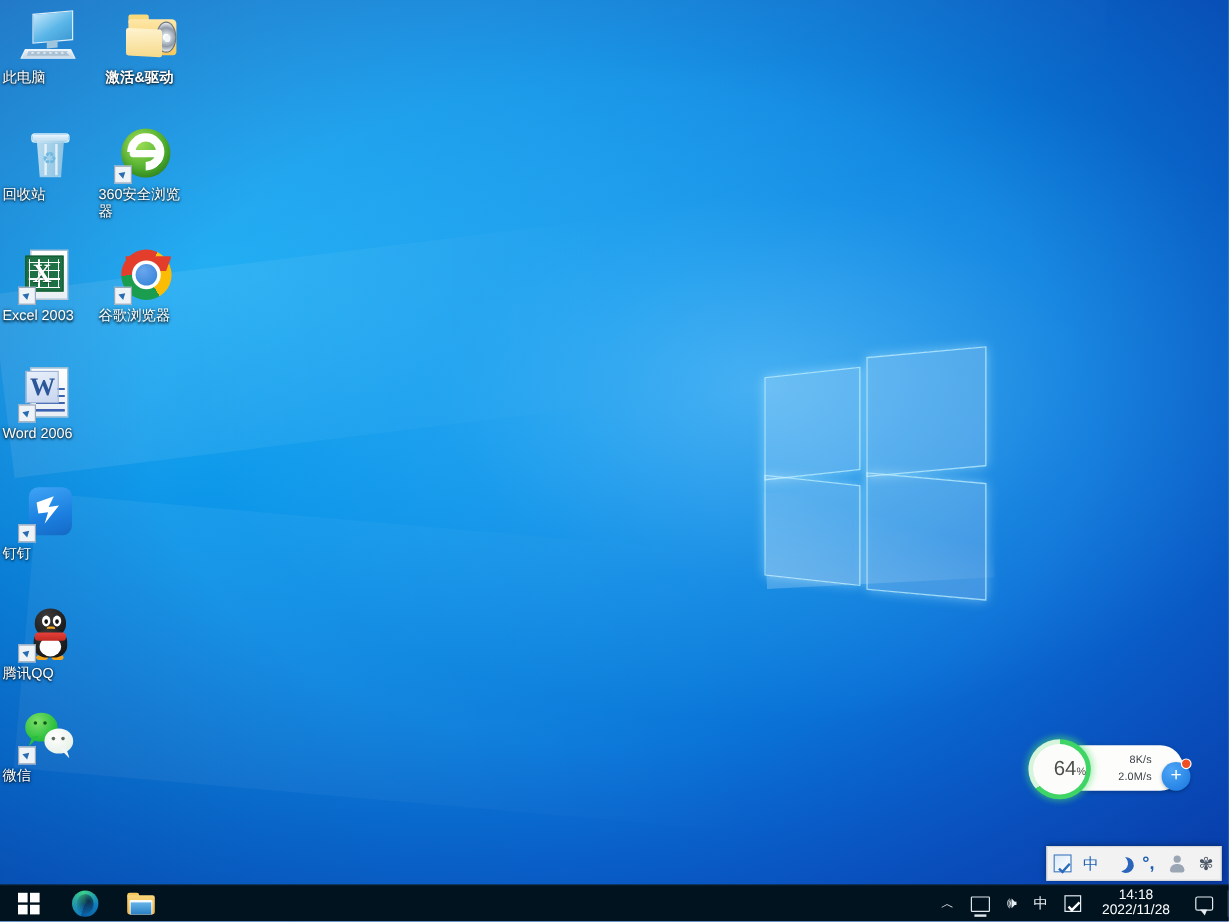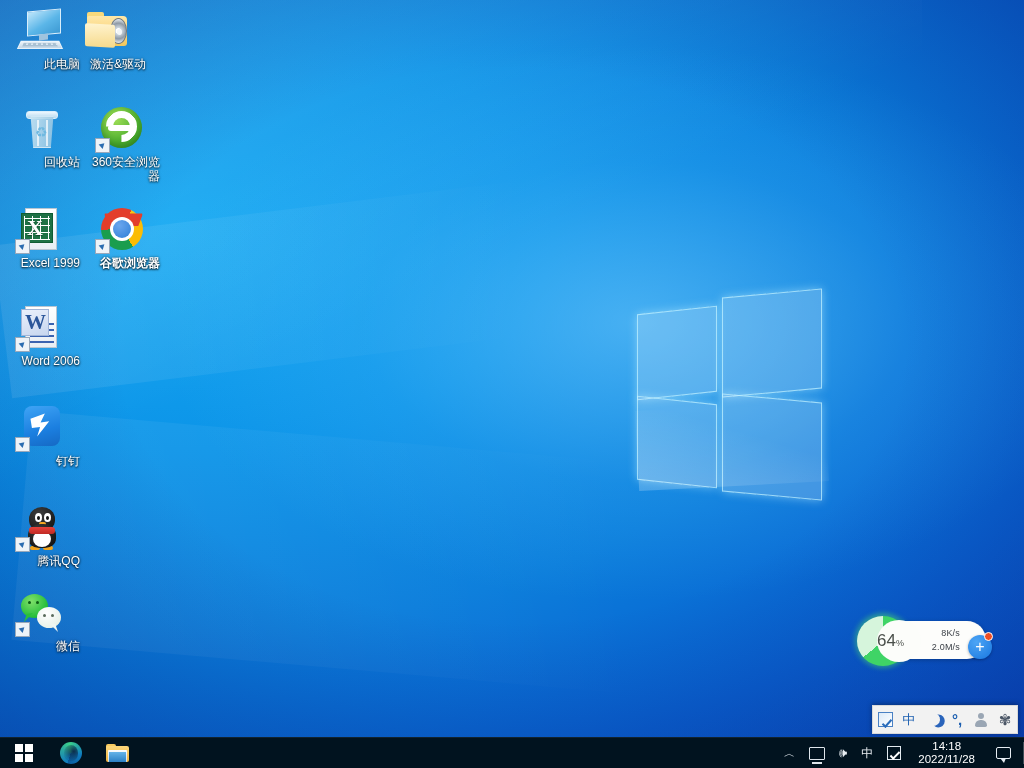--- a/index.html
+++ b/index.html
@@ -53,21 +53,21 @@
   #hero .p4{ left:85px; top:112px; width:100px; height:98px; transform:skewY(5.2deg); }
   #hero .sheen{
     position:absolute; left:0; top:120px; width:190px; height:80px;
     background:linear-gradient(20deg, rgba(255,255,255,0.22), rgba(255,255,255,0) 62%);
     transform:rotate(-3deg); pointer-events:none;
   }
 
   
   .icon-grid{ position:absolute; left:0; top:0; }
   .dicon{
-    position:absolute; width:78px; text-align:right; cursor:default;
+    position:absolute; width:78px; text-align:left; cursor:default;
     user-select:none;
   }
   .dicon .art{ position:relative; width:48px; height:48px; margin:0 auto; }
   .dicon .lbl{
     margin-top:3px; font-size:12px; line-height:14px; color:#fff;
     text-shadow:0 1px 2px rgba(0,0,0,0.85), 0 0 3px rgba(0,0,0,0.6);
     word-break:break-all;
   }
   .shortcut-arrow{
     position:absolute; left:-2px; bottom:-1px; width:15px; height:15px;
@@ -308,22 +308,22 @@
   #speed-widget .glow{
     position:absolute; left:1px; top:-1px; width:60px; height:57px; border-radius:50%;
     background:radial-gradient(circle, rgba(80,230,110,0.0) 40%, rgba(78,226,108,0.55) 55%, rgba(78,226,108,0.0) 78%);
     filter:blur(2px);
   }
   #speed-widget .ring{
     position:absolute; left:5px; top:3px; width:52px; height:50px; border-radius:50%;
     background:conic-gradient(#3fd466 0% 64%, #d6f5dc 64% 100%);
   }
   #speed-widget .ring-in{
-    position:absolute; left:25px; top:7px; width:44px; height:42px; border-radius:50%;
-    background:#fcfdfa; display:flex; align-items:center; justify-content:flex-start;
+    position:absolute; left:9px; top:7px; width:44px; height:42px; border-radius:50%;
+    background:#fcfdfa; display:flex; align-items:center; justify-content:flex-end;
   }
   #speed-widget .pct{
     font-size:17px; color:#4a4f4a; font-family:"Liberation Sans",sans-serif;
   }
   #speed-widget .pct small{ font-size:9px; }
   .rate-rows{ font-size:9px; color:#3a3f46; line-height:14px; }
   .rate-row{ display:flex; align-items:flex-start; gap:12px; }
   .rate-row .arw{ color:#5fa8d8; font-size:10px; width:8px; text-align:center; }
   .rate-row .val{ width:42px; text-align:right; letter-spacing:.2px; }
   #speed-widget .plus{
@@ -479,21 +479,21 @@
 
     <div class="dicon" style="left:2px; top:6px;">
       <div class="art ico-pc">
         <div class="screen"></div>
           <div class="stand"></div>
           <div class="kbd"></div>
       </div>
       <div class="lbl">此电脑</div>
     </div>
 
-    <div class="dicon" style="left:68px; top:6px;">
+    <div class="dicon" style="left:88px; top:6px;font-weight:bold;">
       <div class="art ico-folder">
         <div class="tab"></div>
           <div class="back"></div>
           <div class="disc"></div>
           <div class="front"></div>
       </div>
       <div class="lbl">激活&amp;驱动</div>
     </div>
 
     <div class="dicon" style="left:2px; top:104px;">
@@ -515,24 +515,24 @@
       <div class="lbl">360安全浏览器</div>
     </div>
 
     <div class="dicon" style="left:2px; top:205px;">
       <div class="art ico-xl">
         <div class="page"></div>
           <div class="grid"></div>
           <div class="x">X</div>
         <div class="shortcut-arrow"></div>
       </div>
-      <div class="lbl">Excel 1999</div>
-    </div>
-
-    <div class="dicon" style="left:82px; top:205px;font-weight:bold;">
+      <div class="lbl">Excel 2003</div>
+    </div>
+
+    <div class="dicon" style="left:82px; top:205px;">
       <div class="art ico-chrome">
         <div class="ball"></div>
           <div class="inner"></div>
           <div class="core"></div>
         <div class="shortcut-arrow"></div>
       </div>
       <div class="lbl">谷歌浏览器</div>
     </div>
 
     <div class="dicon" style="left:2px; top:303px;">

